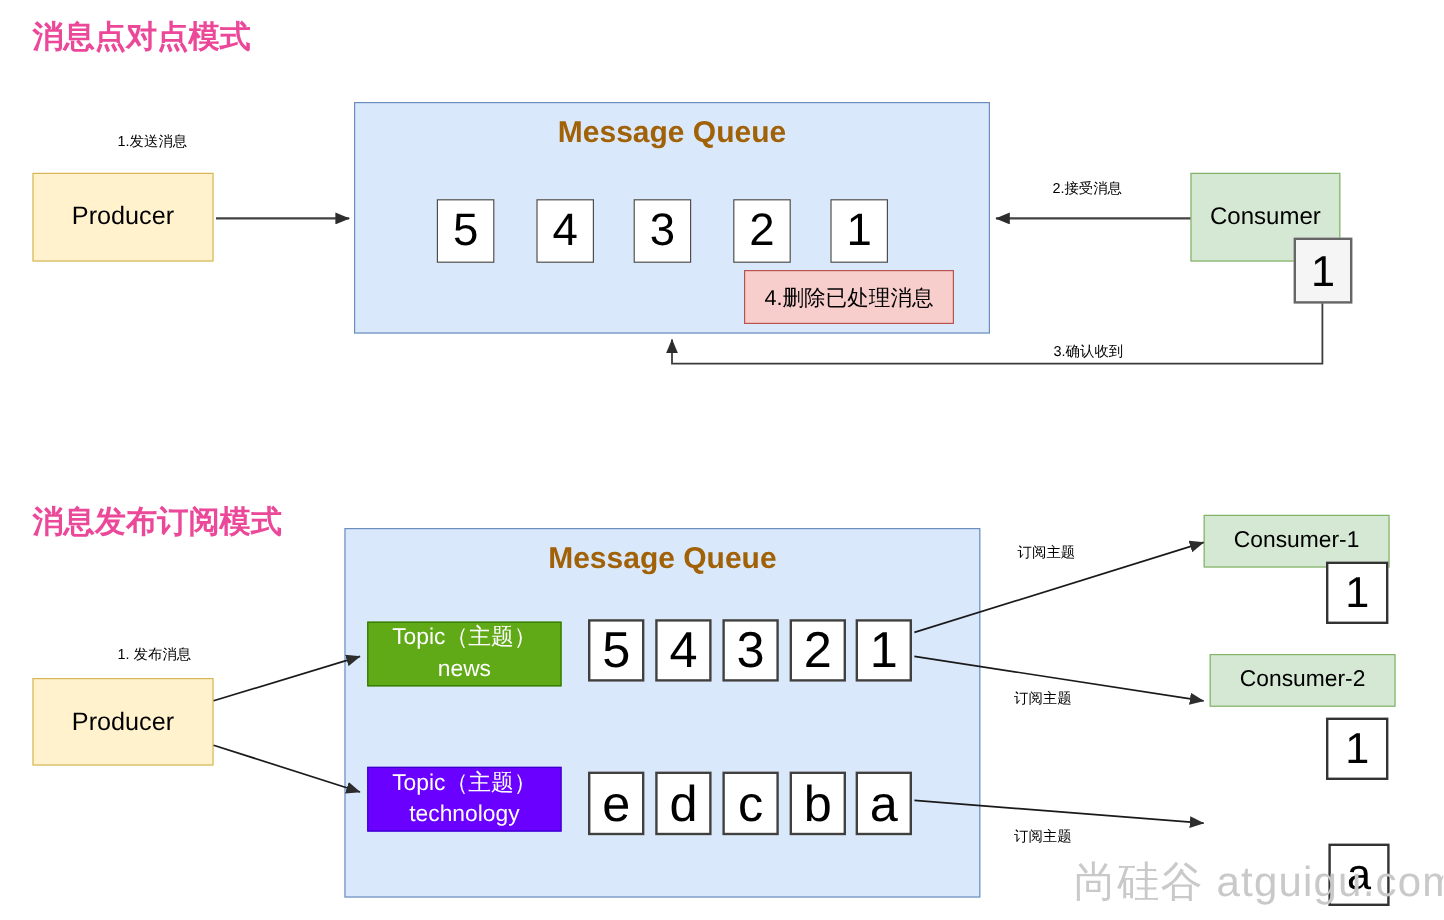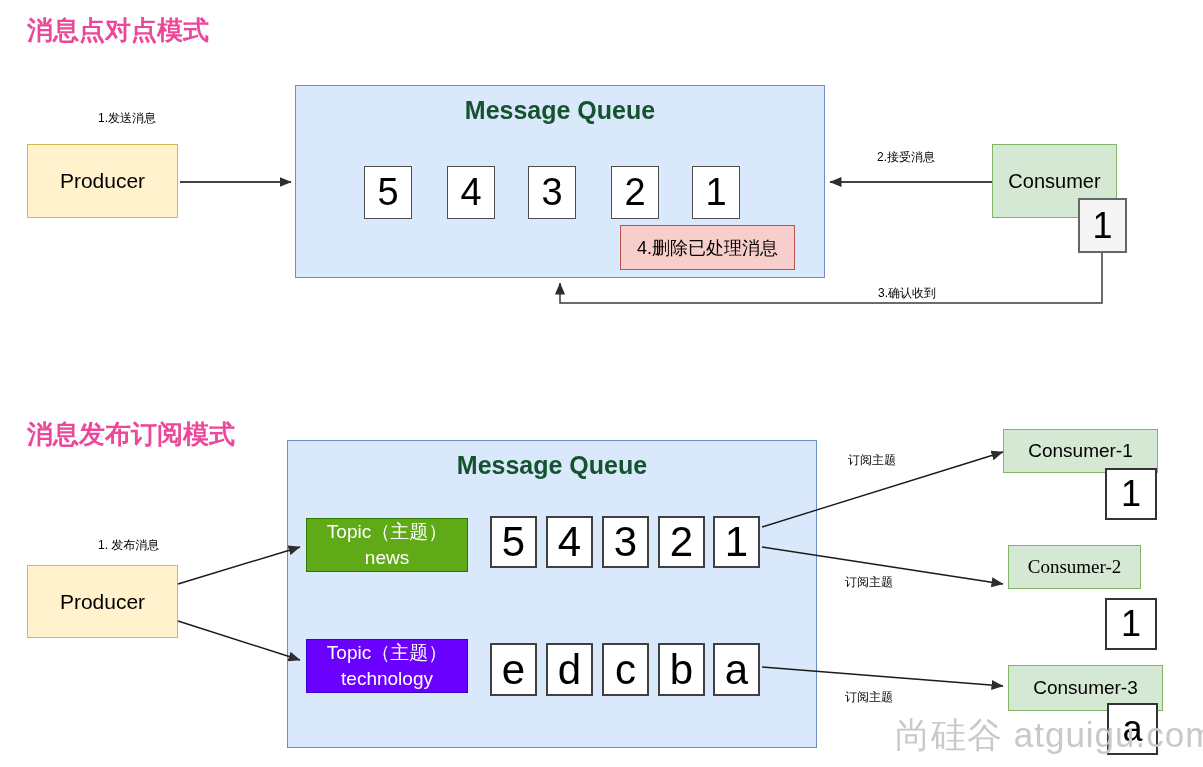--- a/index.html
+++ b/index.html
@@ -7,21 +7,21 @@
     position:relative; width:1203px; height:767px; background:#ffffff;
     font-family:"Liberation Sans","DejaVu Sans",sans-serif; color:#000;
     overflow:hidden;
   }
   .abs { position:absolute; box-sizing:border-box; }
   .flexc { display:flex; align-items:center; justify-content:center; }
 
   .section-title { font-size:26px; font-weight:bold; color:#ec4899; white-space:nowrap; }
 
   .mq { background:#dae8fc; border:1.5px solid #6c8ebf; }
-  .mq-title { position:absolute; left:0; right:0; text-align:center; font-size:25px; font-weight:bold; color:#14532d; }
+  .mq-title { position:absolute; left:0; right:0; text-align:center; font-size:25px; font-weight:bold; color:#a16207; }
 
   .producer { background:#fff2cc; border:1.5px solid #d6b656; font-size:21px; }
   .consumer { background:#d5e8d4; border:1.5px solid #82b366; font-size:20px; }
   .consumer-sm { background:#d5e8d4; border:1.5px solid #82b366; font-size:19px; }
 
   .qcell   { background:#ffffff; border:1.5px solid #4d4d4d; font-size:38px; }
   .qcell-b { background:#ffffff; border:2px solid #404040; font-size:42px; }
 
   .item-gray  { background:#f5f5f5; border:2px solid #666666; font-size:36px; }
   .item-white { background:#ffffff; border:2px solid #333333; font-size:36px; }
@@ -107,24 +107,23 @@
   <div class="abs flexc qcell-b shape" style="left:658px; top:643px; width:47px; height:53px;">b</div>
   <div class="abs flexc qcell-b shape" style="left:713px; top:643px; width:47px; height:53px;">a</div>
 
   <div class="abs lbl" style="left:848px; top:452px;">订阅主题</div>
   <div class="abs lbl" style="left:845px; top:574px;">订阅主题</div>
   <div class="abs lbl" style="left:845px; top:689px;">订阅主题</div>
 
   <div class="abs flexc consumer-sm shape" style="left:1003px; top:429px; width:155px; height:44px;">Consumer-1</div>
   <div class="abs flexc item-white shape" style="left:1105px; top:468px; width:52px; height:52px;">1</div>
 
-  <div class="abs flexc consumer-sm shape" style="left:1008px; top:545px; width:133px; height:44px;font-family:Liberation Serif, serif;">Consumer-2</div>
+  <div class="abs flexc consumer-sm shape" style="left:1008px; top:545px; width:155px; height:44px;">Consumer-2</div>
   <div class="abs flexc item-white shape" style="left:1105px; top:598px; width:52px; height:52px;">1</div>
 
-  <div class="abs flexc consumer-sm shape" style="left:1008px; top:665px; width:155px; height:46px;">Consumer-3</div>
   <div class="abs flexc item-white shape" style="left:1107px; top:703px; width:51px; height:52px;">a</div>
 
   <svg id="arrows" viewBox="0 0 1203 767" xmlns="http://www.w3.org/2000/svg">
     <defs>
       <marker id="ah" markerUnits="userSpaceOnUse" markerWidth="13" markerHeight="10" refX="11.5" refY="5" orient="auto">
         <path d="M0,0 L12,5 L0,10 Z" fill="#2d2d2d"></path>
       </marker>
     </defs>
 
     <line x1="180" y1="182" x2="291" y2="182" stroke="#424242" stroke-width="2" marker-end="url(#ah)"></line>

